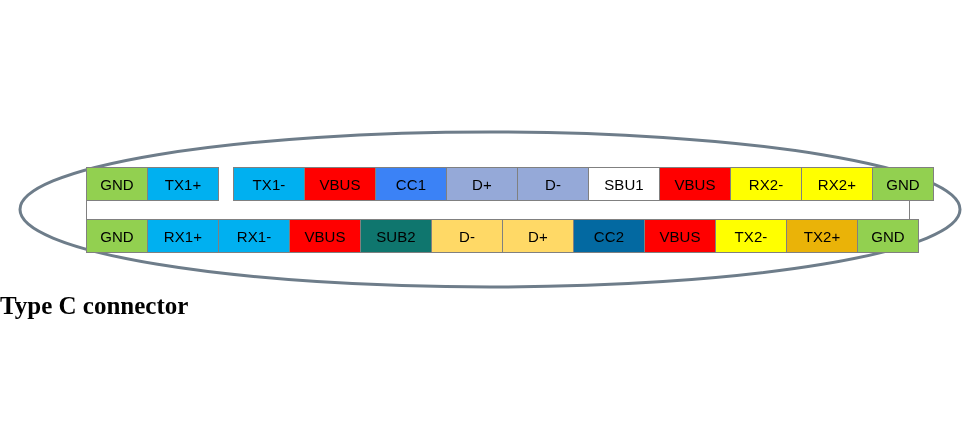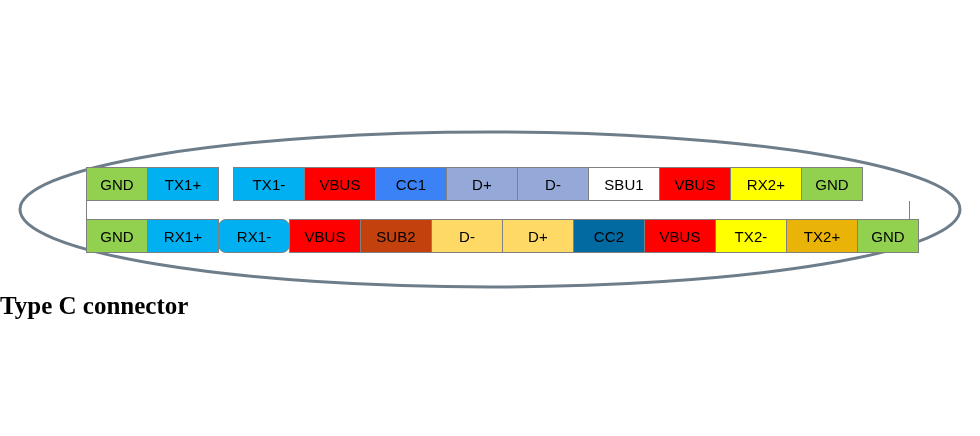--- a/index.html
+++ b/index.html
@@ -109,34 +109,35 @@
     <div class="pin-row">
         <div class="pin-cell" style="background: rgb(146, 208, 80); width: 62px; flex: 0 0 62px;">GND</div>
         <div class="pin-cell" style="background: rgb(0, 176, 240); width: 72px; flex: 0 0 72px; text-align: center;">TX1+</div>
         <div class="pin-cell" style="background: rgb(0, 176, 240); width: 72px; flex: 0 0 72px; margin-left: 14px;">TX1-</div>
         <div class="pin-cell" style="background: rgb(255, 0, 0); width: 72px; flex: 0 0 72px;">VBUS</div>
         <div class="pin-cell" style="background: #3b82f6; width: 72px; flex: 0 0 72px;">CC1</div>
         <div class="pin-cell" style="background: rgb(149, 169, 216); width: 72px; flex: 0 0 72px;">D+</div>
         <div class="pin-cell" style="background: rgb(149, 169, 216); width: 72px; flex: 0 0 72px;">D-</div>
         <div class="pin-cell" style="background: rgb(255, 255, 255); width: 72px; flex: 0 0 72px;">SBU1</div>
         <div class="pin-cell" style="background: rgb(255, 0, 0); width: 72px; flex: 0 0 72px;">VBUS</div>
+        <div class="pin-cell" style="background: rgb(255, 255, 0); width: 72px; flex: 0 0 72px;">RX2-</div>
         <div class="pin-cell" style="background: rgb(255, 255, 0); width: 72px; flex: 0 0 72px;">RX2+</div>
         <div class="pin-cell" style="background: rgb(146, 208, 80); width: 62px; flex: 0 0 62px;">GND</div>
       </div>
 
     <div class="spacer-row">
       <div class="spacer-fill"></div>
     </div>
 
     <div class="pin-row">
         <div class="pin-cell" style="background: rgb(146, 208, 80); width: 62px; flex: 0 0 62px;">GND</div>
         <div class="pin-cell" style="background: rgb(0, 176, 240); width: 72px; flex: 0 0 72px;">RX1+</div>
-        <div class="pin-cell" style="background: rgb(0, 176, 240); width: 72px; flex: 0 0 72px; border-radius: 8px;">RX1-</div>
+        <div class="pin-cell" style="background: rgb(0, 176, 240); width: 72px; flex: 0 0 72px;">RX1-</div>
         <div class="pin-cell" style="background: rgb(255, 0, 0); width: 72px; flex: 0 0 72px;">VBUS</div>
-        <div class="pin-cell" style="background: #c2410c; width: 72px; flex: 0 0 72px;">SUB2</div>
+        <div class="pin-cell" style="background: #0f766e; width: 72px; flex: 0 0 72px;">SUB2</div>
         <div class="pin-cell" style="background: rgb(255, 217, 102); width: 72px; flex: 0 0 72px;">D-</div>
         <div class="pin-cell" style="background: rgb(255, 217, 102); width: 72px; flex: 0 0 72px;">D+</div>
         <div class="pin-cell" style="background: #0369a1; width: 72px; flex: 0 0 72px;">CC2</div>
         <div class="pin-cell" style="background: rgb(255, 0, 0); width: 72px; flex: 0 0 72px;">VBUS</div>
         <div class="pin-cell" style="background: rgb(255, 255, 0); width: 72px; flex: 0 0 72px;">TX2-</div>
         <div class="pin-cell" style="background: #eab308; width: 72px; flex: 0 0 72px;">TX2+</div>
         <div class="pin-cell" style="background: rgb(146, 208, 80); width: 62px; flex: 0 0 62px;">GND</div>
       </div>
 
   </div>

